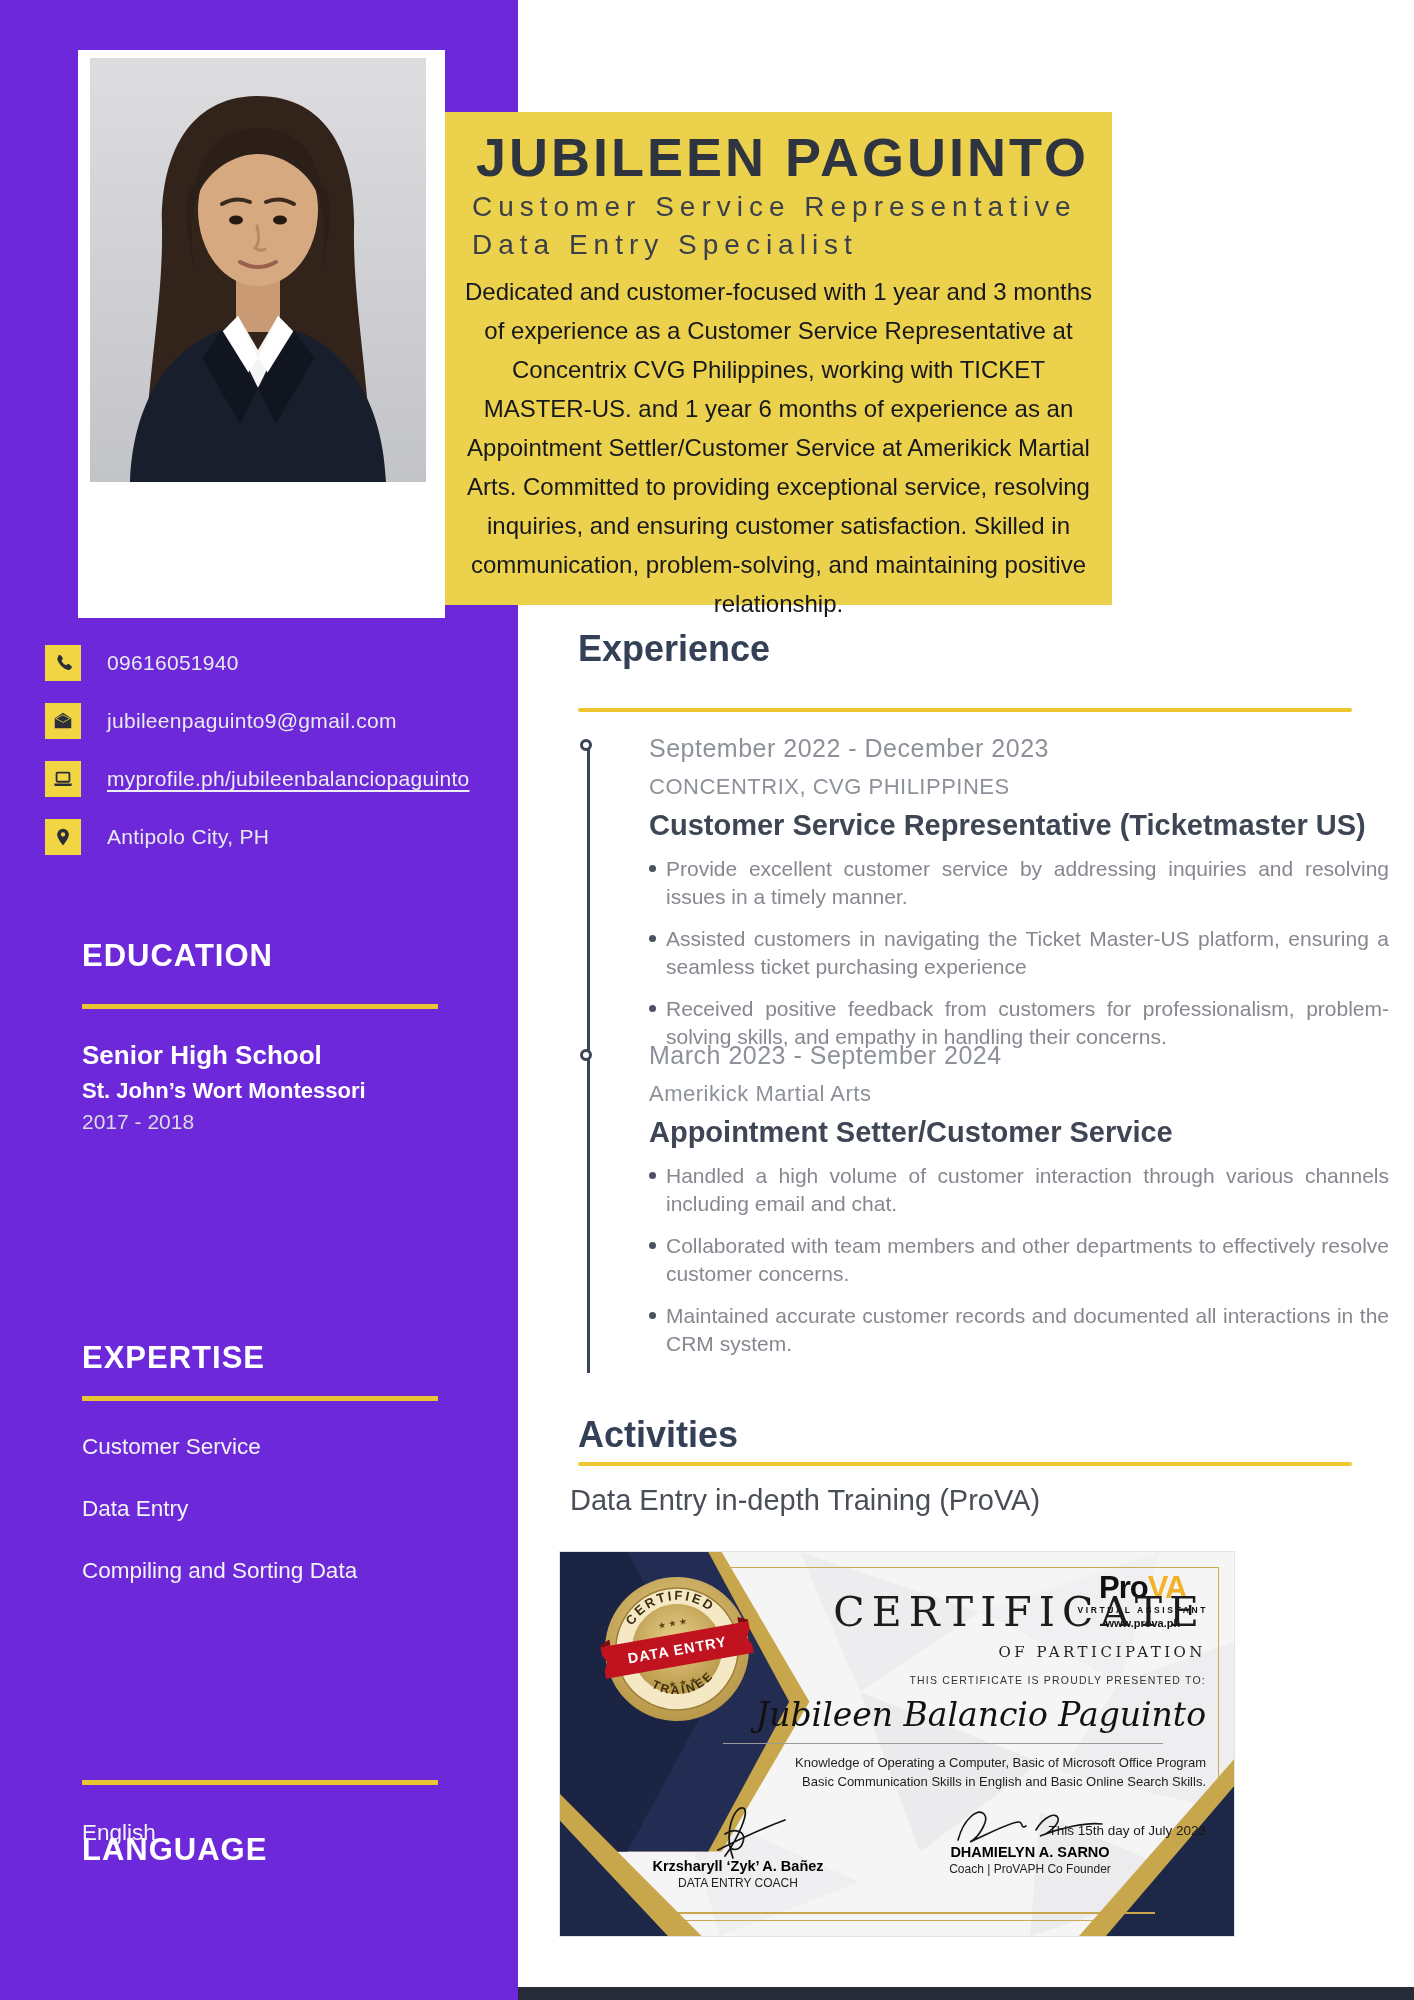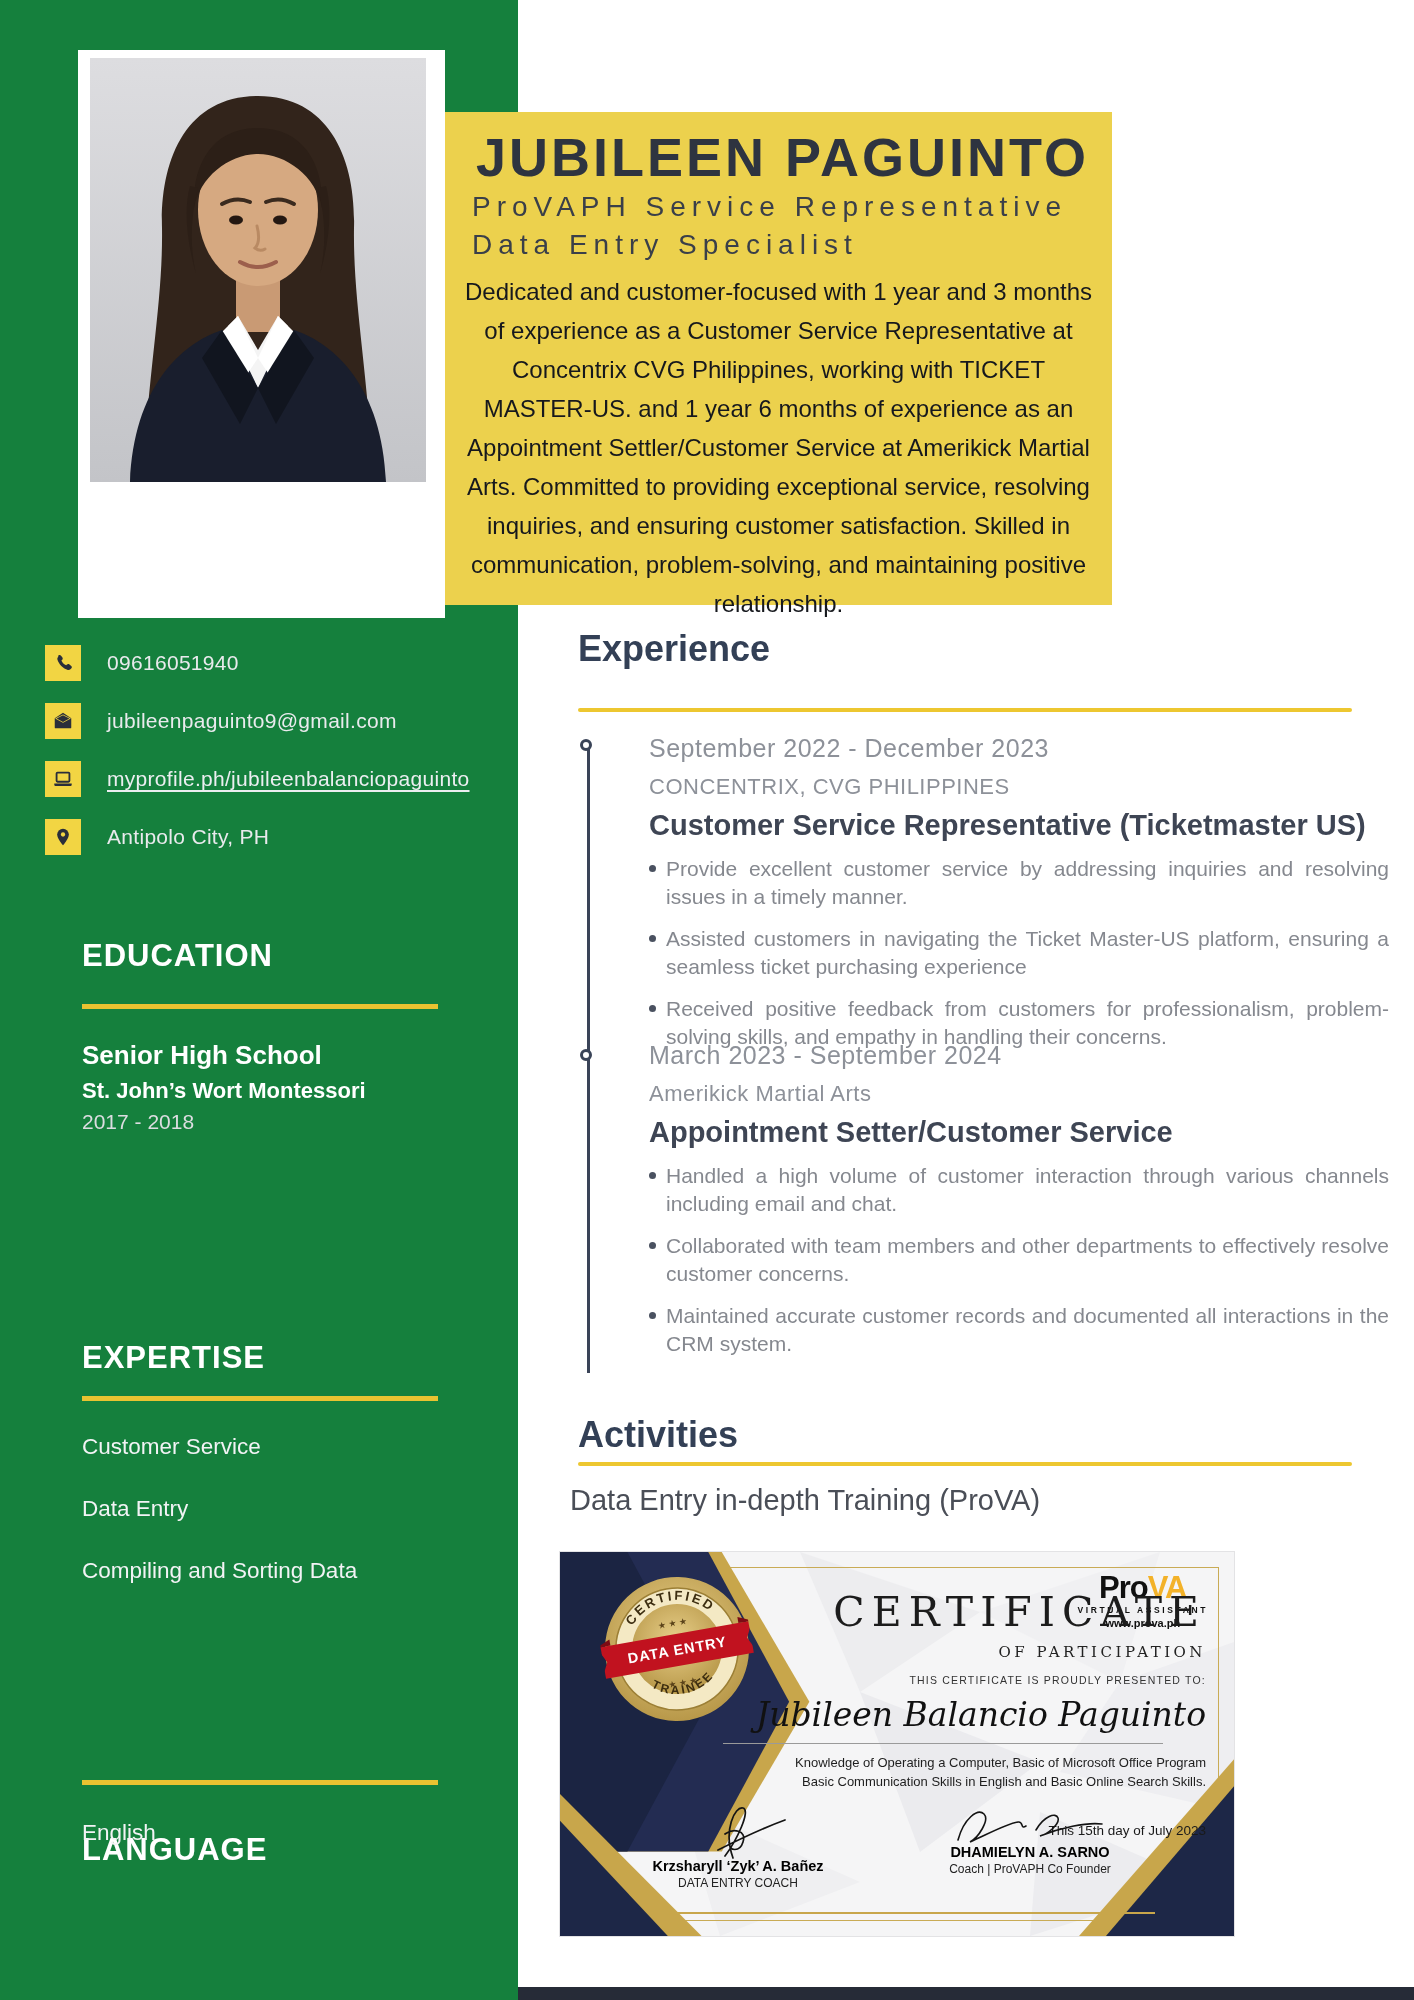--- a/index.html
+++ b/index.html
@@ -1,20 +1,20 @@
 <!DOCTYPE html>
 <html><head>
 <meta charset="utf-8">
 <style>
   * { margin:0; padding:0; box-sizing:border-box; }
   body { background:#888; font-family:"Liberation Sans", sans-serif; }
   .page { position:relative; width:1414px; height:2000px; background:#ffffff; overflow:hidden; margin:0 auto; }
 
   
-  .sidebar { position:absolute; left:0; top:0; width:518px; height:2000px; background:#15803d; }
+  .sidebar { position:absolute; left:0; top:0; width:518px; height:2000px; background:#6d28d9; }
   .photo-mat { position:absolute; left:78px; top:50px; width:367px; height:568px; background:#ffffff; }
   .photo { position:absolute; left:12px; top:8px; width:336px; height:424px; overflow:hidden; }
 
   .contact { position:absolute; left:45px; top:634px; width:440px; }
   .contact-row { position:relative; height:58px; display:flex; align-items:center; }
   .contact-ic { width:36px; height:36px; background:#f2d543; display:flex; align-items:center; justify-content:center; flex:0 0 36px; }
   .contact-ic svg { display:block; }
   .contact-txt { margin-left:26px; color:#e9eaed; font-size:21px; letter-spacing:0.3px; }
   .contact-link { text-decoration:underline; text-underline-offset:4px; color:#eceef1; cursor:pointer; }
 
@@ -190,21 +190,21 @@
     <div class="side-text skill" style="top:1496px;">Data Entry</div>
     <div class="side-text skill" style="top:1558px;">Compiling and Sorting Data</div>
 
     <div class="side-section-title" style="top:1788px;margin-top:44px;">LANGUAGE</div>
     <div class="side-rule" style="top:1780px;"></div>
     <div class="side-text skill" style="top:1820px;">English</div>
   </div>
 
   <div class="head-box">
     <div class="head-name">JUBILEEN PAGUINTO</div>
-    <div class="head-sub">ProVAPH Service Representative</div>
+    <div class="head-sub">Customer Service Representative</div>
     <div class="head-sub">Data Entry Specialist</div>
     <div class="head-summary">Dedicated and customer-focused with 1 year and 3 months of experience as a Customer Service Representative at Concentrix CVG Philippines, working with TICKET MASTER-US. and 1 year 6 months of experience as an Appointment Settler/Customer Service at Amerikick Martial Arts. Committed to providing exceptional service, resolving inquiries, and ensuring customer satisfaction. Skilled in communication, problem-solving, and maintaining positive relationship.</div>
   </div>
 
   <div class="main-h" style="top:628px;">Experience</div>
   <div class="main-rule" style="top:708px;"></div>
 
   <div class="timeline"></div>
   <div class="tl-dot" style="top:739px;"></div>
   <div class="tl-dot" style="top:1049px;"></div>

